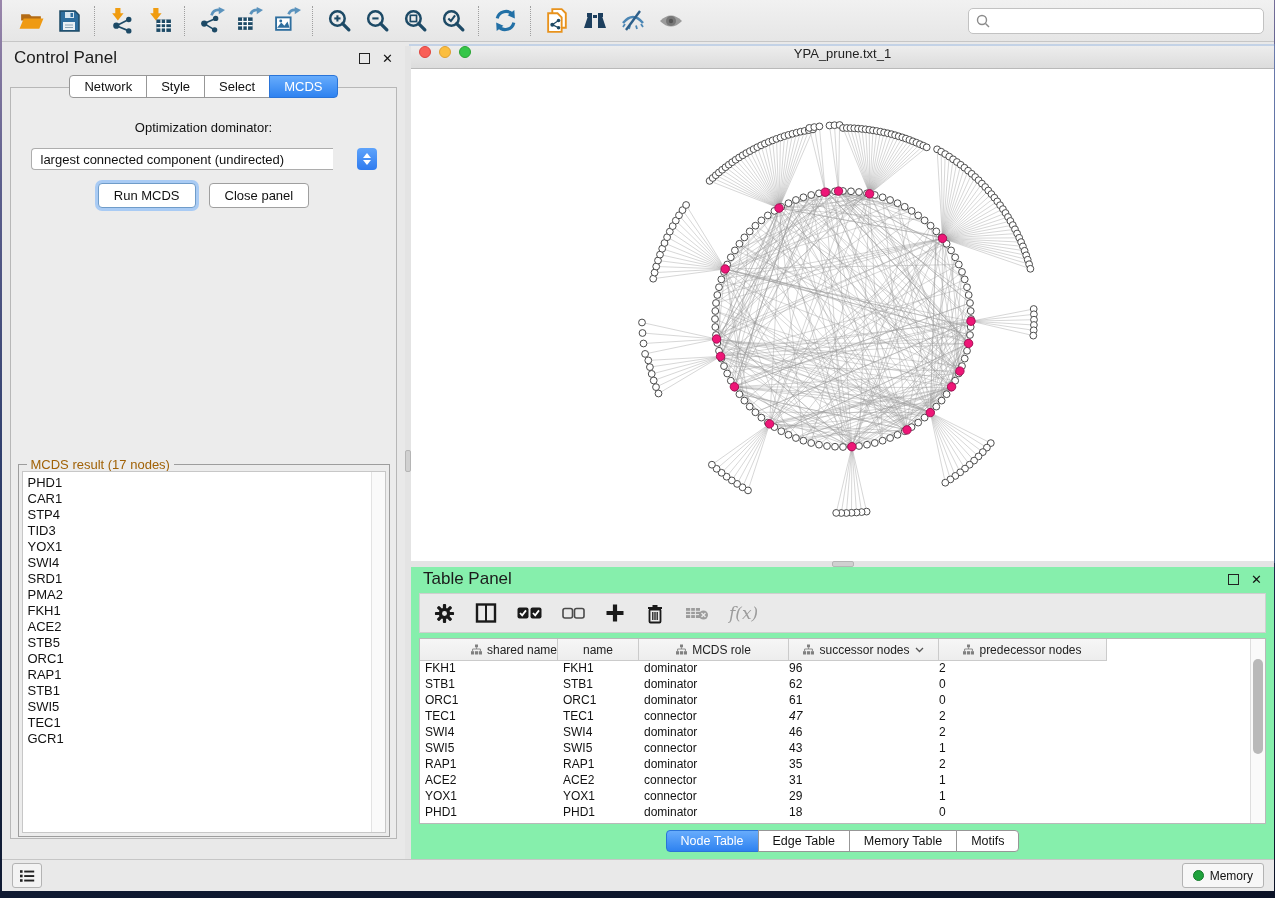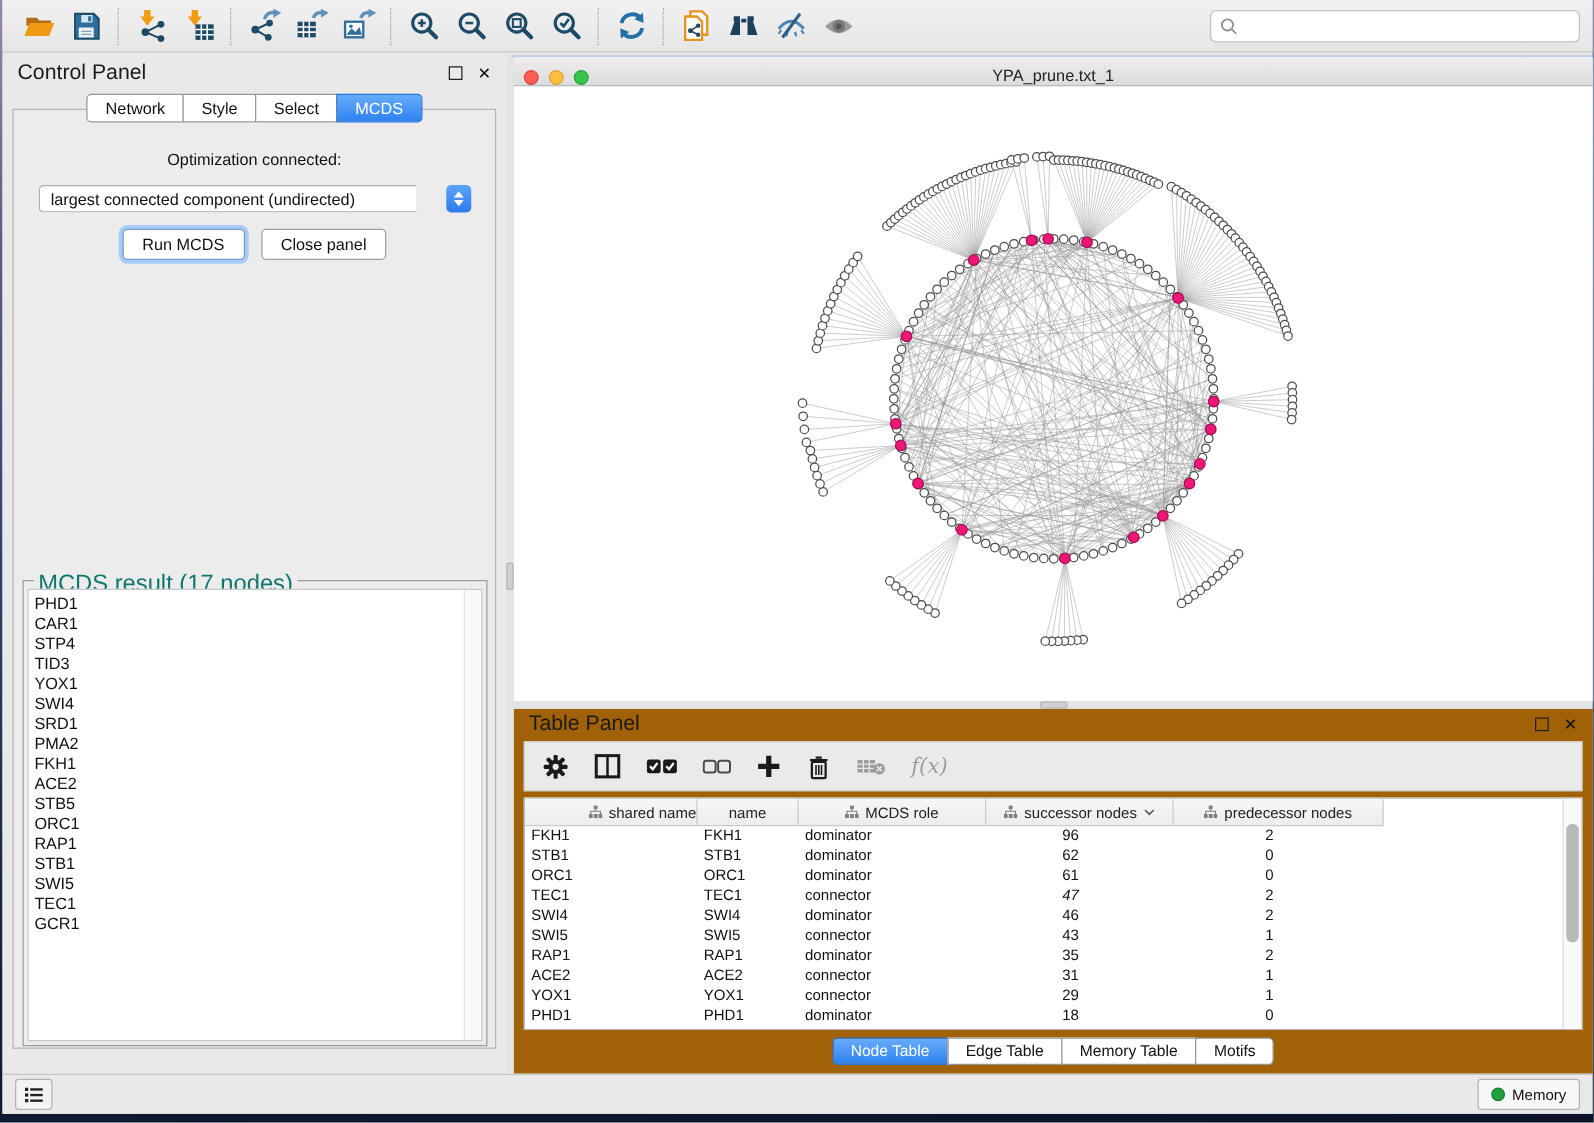--- a/index.html
+++ b/index.html
@@ -42,55 +42,55 @@
     align-items:center;justify-content:center;gap:2px;margin-left:1px;}
   .chev{width:0;height:0;border-left:4px solid transparent;border-right:4px solid transparent;}
   .chev.up{border-bottom:5px solid #fff;}
   .chev.dn{border-top:5px solid #fff;}
   .btnrow{margin-top:13px;display:flex;gap:13px;}
   .pbtn{height:23px;background:#fff;border:1px solid #9f9f9f;border-radius:4px;font-size:13px;color:#111;
     display:flex;align-items:center;padding:0 15px;}
   .pbtn.focused{box-shadow:0 0 0 3px #a9cbf4;border-color:#6f9cc9;}
   .cp-spacer{flex:1;}
   .groupbox{width:370px;flex:none;height:371px;border:1px solid #9d9d9d;position:relative;margin-bottom:1px;background:#ececec;}
-  .grouptitle{position:absolute;top:-8px;left:8px;background:#ececec;padding:0 4px;font-size:19px;color:#0f766e;}
+  .grouptitle{position:absolute;top:-8px;left:8px;background:#ececec;padding:0 4px;font-size:13px;color:#a16207;}
   .mcds-list{position:absolute;left:3px;right:3px;top:6px;bottom:3px;background:#fff;border:1px solid #c7c7c7;
     overflow:hidden;display:flex;}
   .mcds-items{flex:1;padding:3px 0 0 5px;font-size:13px;color:#111;line-height:16px;}
   .mcds-scroll{width:13px;background:#fafafa;border-left:1px solid #e3e3e3;}
   
   .rcol{flex:1;display:flex;flex-direction:column;min-width:0;}
   .netwin{height:515px;flex:none;display:flex;flex-direction:column;box-shadow:0 0 0 2px rgba(125,170,225,.35);
     background:#fff;}
   .nettitle{height:22px;flex:none;background:linear-gradient(#ededed,#dcdcdc);border-bottom:1px solid #b9b9b9;
-    display:flex;align-items:flex-end;padding:0 8px;position:relative;}
+    display:flex;align-items:flex-start;padding:0 8px;position:relative;}
   .lights{display:flex;gap:8px;}
   .light{width:12px;height:12px;border-radius:50%;}
   .light.red{background:#f95f57;border:1px solid #df443e;box-sizing:border-box;}
   .light.yellow{background:#fbbe3f;border:1px solid #dfa133;box-sizing:border-box;}
   .light.green{background:#35c649;border:1px solid #2aa334;box-sizing:border-box;}
   .nettitle .ttl{position:absolute;left:0;right:0;text-align:center;font-size:13px;color:#222;}
   .netcanvas{flex:1;background:#fff;overflow:hidden;}
   .hsplit{height:6px;flex:none;background:#e4e4e4;position:relative;}
   .hsplit .grip{position:absolute;top:0;left:50%;margin-left:-11px;width:22px;height:6px;background:#d0d0d0;border:1px solid #b5b5b5;border-radius:2px;box-sizing:border-box;}
   
-  .tpanel{flex:1;display:flex;flex-direction:column;background:#a16207;min-height:0;}
+  .tpanel{flex:1;display:flex;flex-direction:column;background:#86efac;min-height:0;}
   .ttoolbar{flex:none;height:38px;margin:2px 8px 0 8px;border:1px solid #cfcfcf;background:#eaeaea;
     display:flex;align-items:center;gap:20px;padding:0 14px;}
   .tticon{display:flex;align-items:center;justify-content:center;}
   .tablewrap{flex:1;margin:5px 8px 0 8px;border:1px solid #b9b9b9;background:#fff;display:flex;min-height:0;}
   .tablecols{flex:1;overflow:hidden;position:relative;}
   .nt-header{display:flex;height:21px;background:linear-gradient(#f6f6f6,#ededed);border-bottom:1px solid #cbcbcb;width:687px;}
   .nt-col{box-sizing:border-box;border-right:1px solid #cbcbcb;display:flex;align-items:center;justify-content:center;
     gap:5px;font-size:12px;color:#222;position:relative;}
   .nt-body{position:absolute;left:0;right:0;top:21px;bottom:0;overflow:hidden;}
   .nt-row{display:flex;height:16px;align-items:center;font-size:12px;color:#111;}
   .nt-cell{box-sizing:border-box;overflow:hidden;white-space:nowrap;}
   .nt-cell.left{padding-left:5px;text-align:left;}
-  .nt-cell.right{padding-right:15px;text-align:center;}
+  .nt-cell.right{padding-right:15px;text-align:left;}
   .tscroll{width:14px;flex:none;background:#fafafa;border-left:1px solid #dedede;position:relative;}
   .tscroll .thumb{position:absolute;left:2px;right:2px;top:20px;height:95px;background:#b9b9b9;border-radius:6px;}
   .ttabs{flex:none;display:flex;justify-content:center;margin:6px 0 7px 0;}
   
   .statusbar{height:31px;flex:none;background:#e9e9e9;border-top:1px solid #c6c6c6;display:flex;align-items:center;padding:0 10px;}
   .sbtn{width:28px;height:23px;background:#f3f3f3;border:1px solid #b3b3b3;border-radius:3px;display:flex;align-items:center;justify-content:center;}
   .membtn{margin-left:auto;height:23px;background:#f7f7f7;border:1px solid #b3b3b3;border-radius:3px;
     display:flex;align-items:center;gap:6px;padding:0 10px;font-size:12px;color:#111;}
   .memdot{width:11px;height:11px;border-radius:50%;background:#1fa23c;border:1px solid #157a2b;box-sizing:border-box;}
 </style>
@@ -270,21 +270,21 @@
           <span class="close-ic">✕</span>
         </span>
       </div>
       <div class="cp-tabs" id="cp-tabs">
           <div class="tab">Network</div>
           <div class="tab">Style</div>
           <div class="tab">Select</div>
           <div class="tab active">MCDS</div>
         </div>
       <div class="cp-body">
-        <div class="optlabel">Optimization connected:</div>
+        <div class="optlabel">Optimization dominator:</div>
         <div class="selectrow">
           <div class="selfield">largest connected component (undirected)</div>
           <div class="selstep">
             <span class="chev up"></span>
             <span class="chev dn"></span>
           </div>
         </div>
         <div class="btnrow">
           <div class="pbtn focused">Run MCDS</div>
           <div class="pbtn">Close panel</div>

